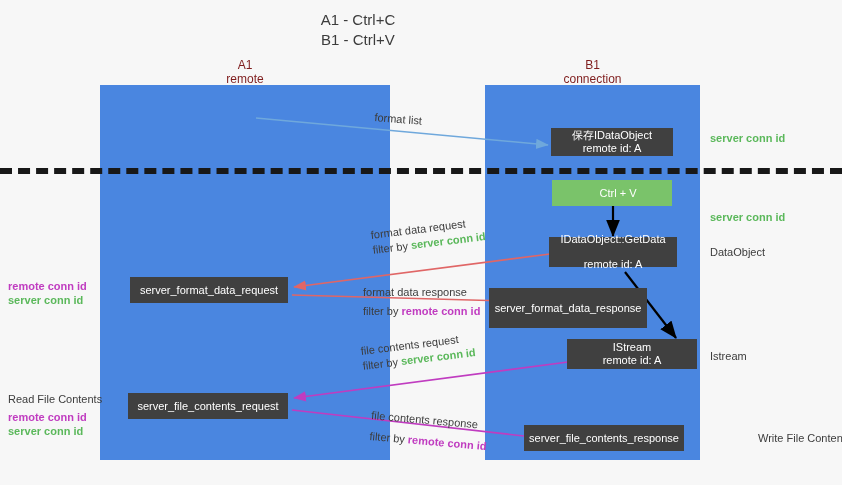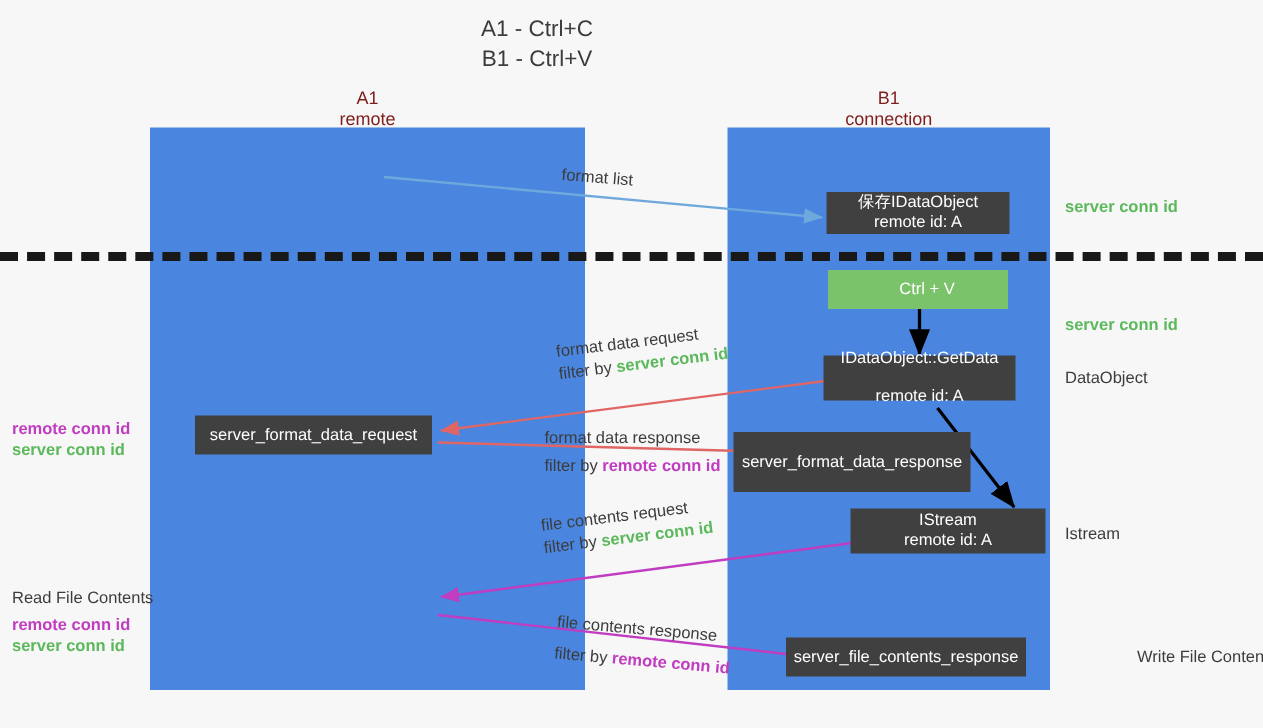--- a/index.html
+++ b/index.html
@@ -148,20 +148,23 @@
   </div>
 
   <div class="node orange" style="left:130px; top:277px; width:158px; height:26px;">
     <span>server_format_data_request</span>
   </div>
 
   <div class="node orange" style="left:489px; top:288px; width:158px; height:40px;">
     <span>server_format_data_response</span>
   </div>
 
+  <div class="node orange" style="left:128px; top:393px; width:160px; height:26px;">
+    <span>server_file_contents_request</span>
+  </div>
 
   <div class="node orange" style="left:524px; top:425px; width:160px; height:26px;">
     <span>server_file_contents_response</span>
   </div>
 
   <div class="ann green" style="left:710px; top:131px;">server conn id</div>
   <div class="ann green" style="left:710px; top:210px;">server conn id</div>
   <div class="ann dark" style="left:710px; top:245px;">DataObject</div>
   <div class="ann dark" style="left:710px; top:349px;">Istream</div>
   <div class="ann dark" style="left:710px; top:431px;margin-left:48px;">Write File Contents</div>

